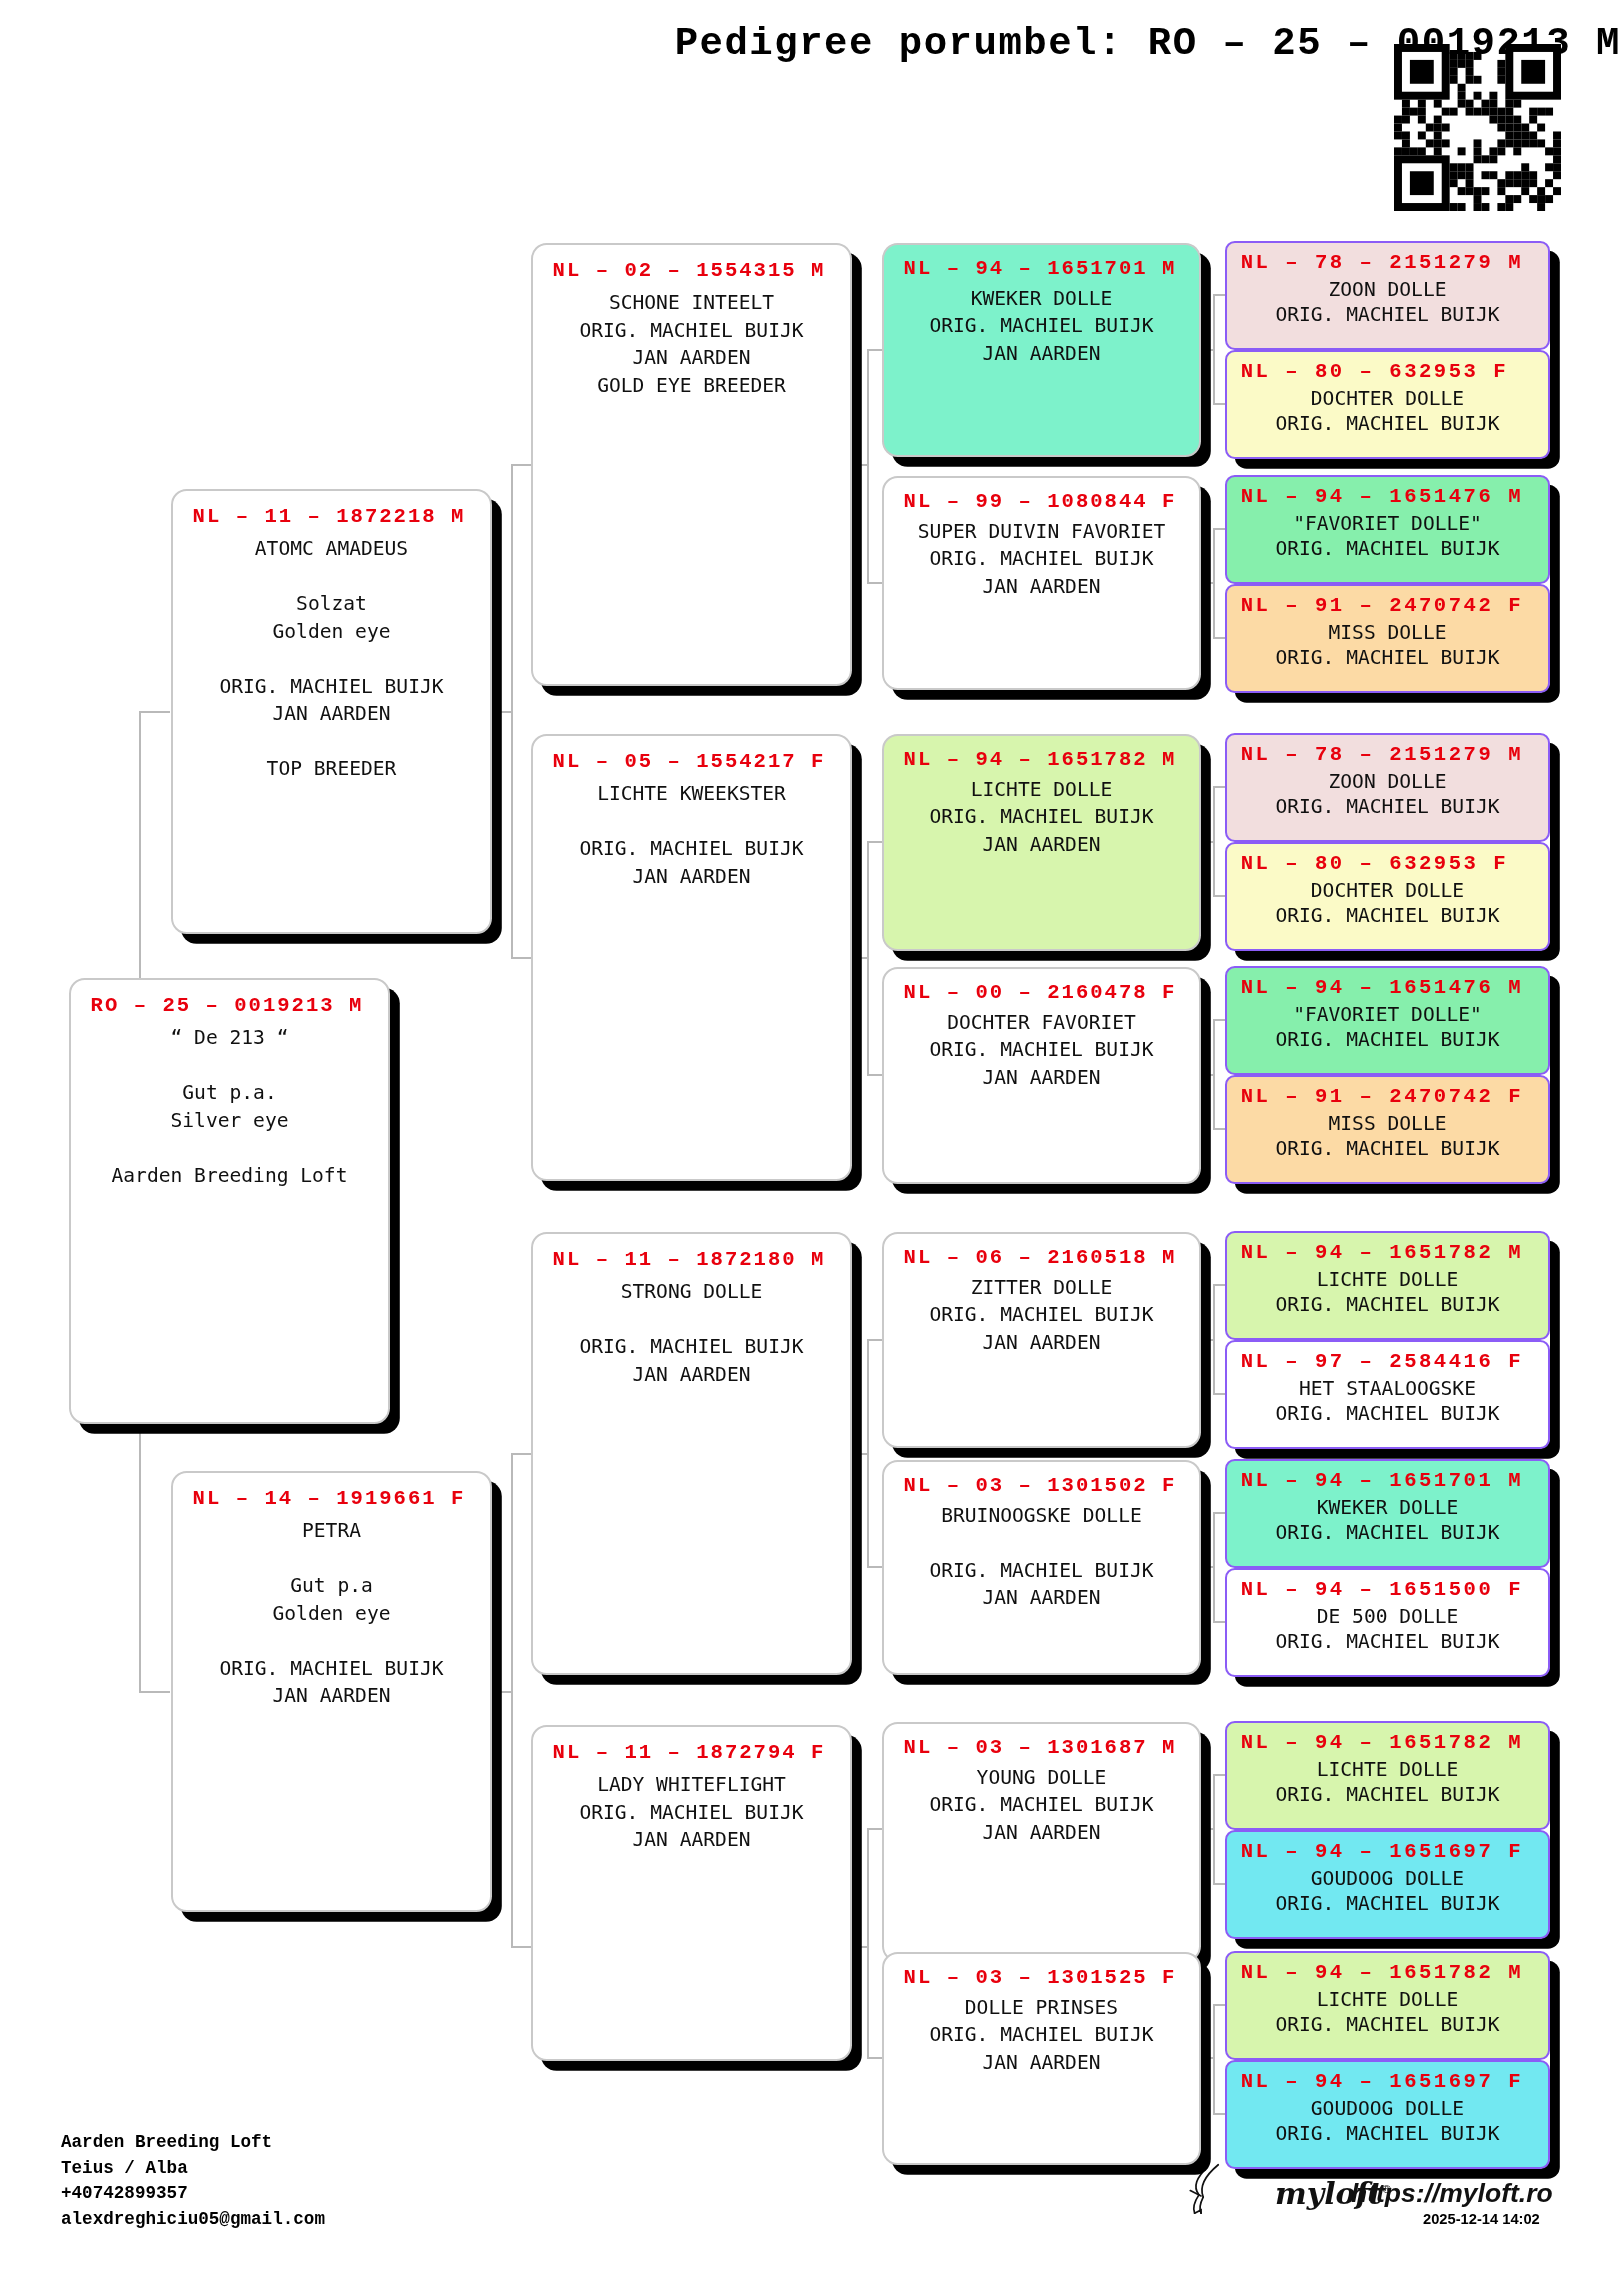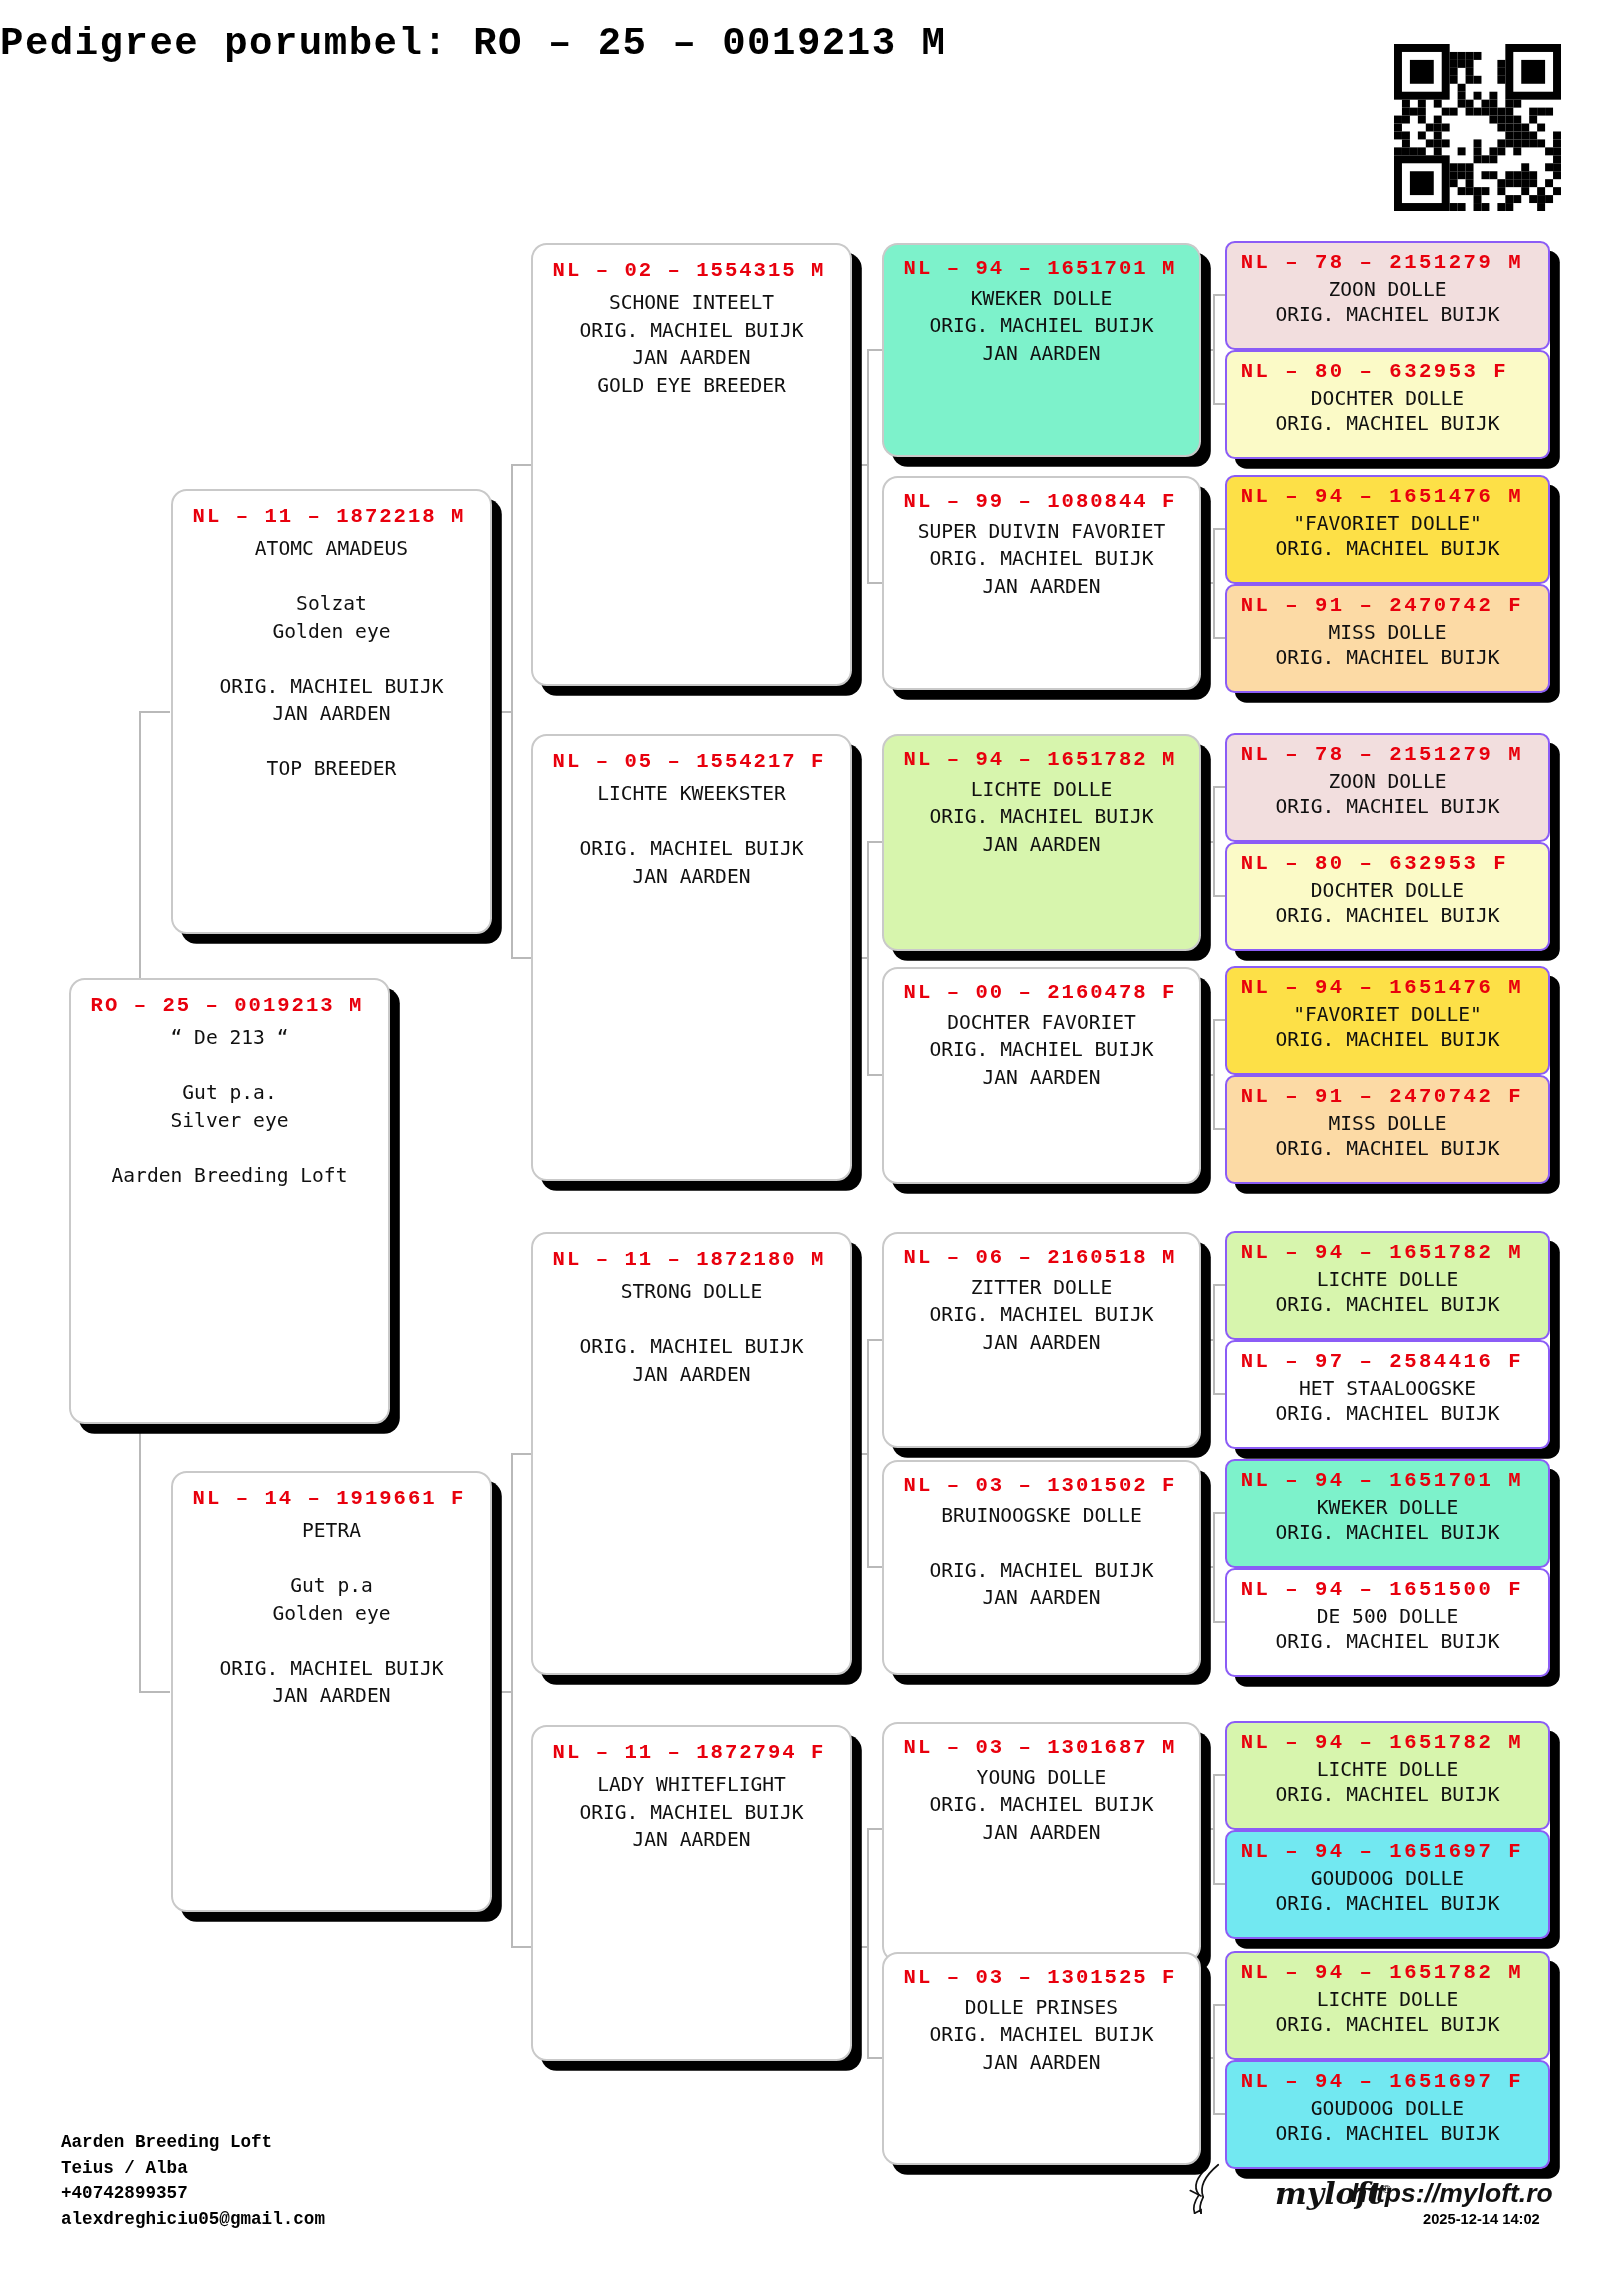--- a/index.html
+++ b/index.html
@@ -1,39 +1,39 @@
 <!DOCTYPE html>
 <html><head>
 <meta charset="utf-8">
 <style>
   html,body{margin:0;padding:0;background:#fff;}
   #page{position:relative;width:1621px;height:2293px;background:#fff;overflow:hidden;
         font-family:"DejaVu Sans Mono",monospace;}
-  .title{position:absolute;left:0;right:0;top:21.6px;text-align:left;
+  .title{position:absolute;left:0;right:0;top:21.6px;text-align:right;
          font:700 39px "Liberation Mono",monospace;letter-spacing:1.5px;color:#000;}
   .qr{position:absolute;left:1394px;top:44px;width:167px;height:167px;}
   .cline{position:absolute;background:#b9b9b9;z-index:0;}
   .pbox{position:absolute;background:#fff;border:2px solid #c9c9c9;border-radius:15.7px;
         box-shadow:9.8px 9.8px 0 #000;z-index:1;box-sizing:border-box;}
   .bid{font:700 20.6px "Liberation Mono",monospace;letter-spacing:2px;color:#e8000d;
        padding:13.7px 5.9px 0 19.6px;white-space:nowrap;}
   .bbody{font:400 19.6px "DejaVu Sans Mono",monospace;color:#101010;text-align:center;
          white-space:pre-line;line-height:1.4;margin-top:7.8px;padding:0 7.8px;}
   .g3 .bid{padding-top:11.8px;}
   .g3 .bbody{margin-top:4.9px;}
   .gpair{position:absolute;width:325px;height:218px;border-radius:11.8px;
          box-shadow:9.8px 9.8px 0 #000;z-index:1;}
   .ghalf{position:absolute;left:0;width:325px;height:109px;border:2px solid #8b5cf6;
          border-radius:9.8px;box-sizing:border-box;overflow:hidden;}
   .ghalf.top{top:0;} .ghalf.bot{top:109px;}
   .ghalf .bid{padding:7.8px 3.9px 0 13.7px;letter-spacing:2.5px;}
   .ghalf .bbody{margin-top:2.9px;line-height:1.3;}
   .bg-white{background:#ffffff;} .bg-aqua{background:#7df2cb;}
   .bg-green{background:#d7f5ad;} .bg-pink{background:#f2dede;}
-  .bg-yellow{background:#fbfac7;} .bg-blue{background:#fde047;}
+  .bg-yellow{background:#fbfac7;} .bg-blue{background:#86efac;}
   .bg-orange{background:#fcdaa5;} .bg-cyan{background:#72e8f1;}
   .loft-info{position:absolute;left:61px;top:2130px;
          font:700 17.6px "Liberation Mono",monospace;line-height:25.5px;color:#000;white-space:pre-line;}
   .bird{position:absolute;left:1186px;top:2162px;}
   .brand{position:absolute;left:1231px;top:2176px;
          font:italic 700 30px "DejaVu Serif",serif;color:#111;margin-left:44px;}
   .rmark{font:400 11.8px "Liberation Sans",sans-serif;vertical-align:super;}
   .url{position:absolute;left:1351px;top:2178px;
        font:italic 700 26.5px "Liberation Sans",sans-serif;color:#111;}
   .stamp{position:absolute;left:1423px;top:2211px;

